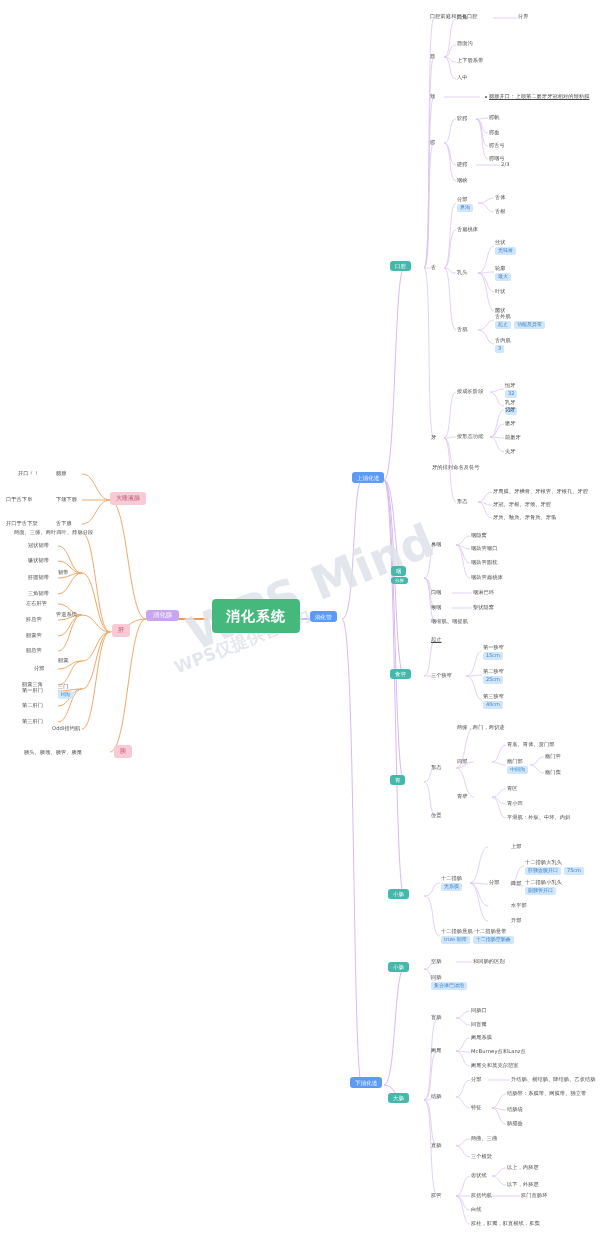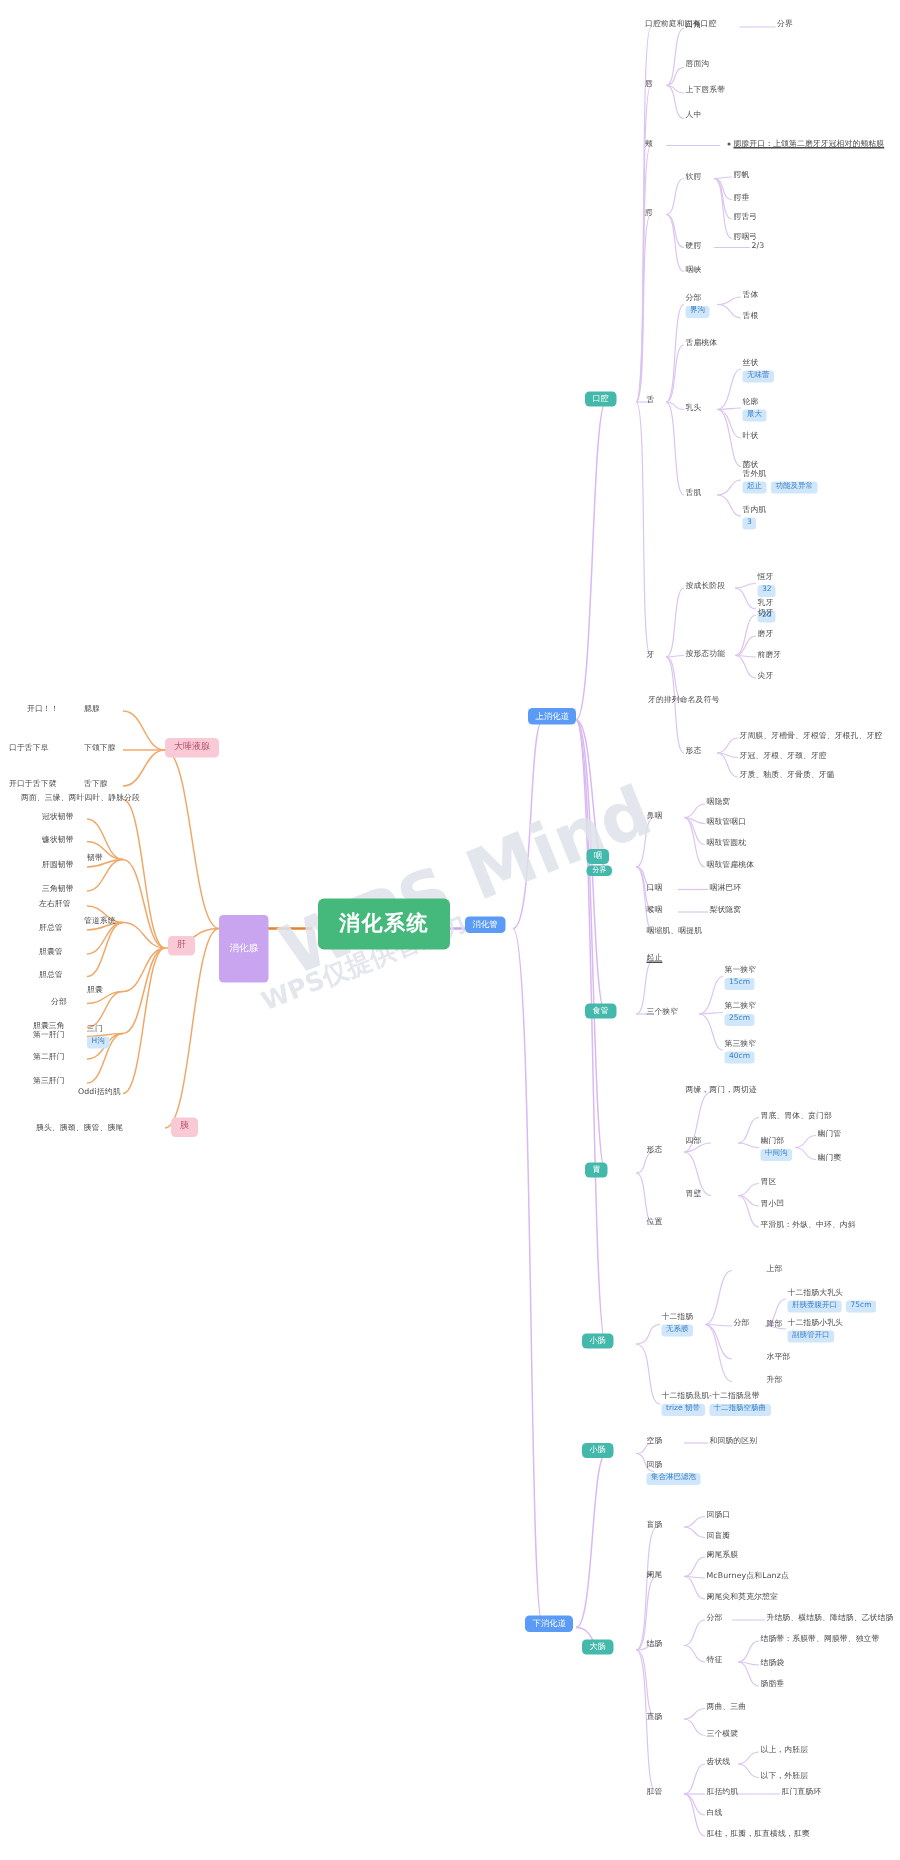--- a/index.html
+++ b/index.html
@@ -12,21 +12,21 @@
   svg.links{position:absolute;left:0;top:0;width:600px;height:1240px;pointer-events:none;}
   .node{position:absolute;white-space:nowrap;line-height:1.15;}
   
   .txt{font-size:5.2px;color:#4a4a4a;letter-spacing:.1px;}
   .txt.u{text-decoration:underline;}
   
   .badge{display:inline-block;font-size:5px;padding:1px 3px;border-radius:2px;}
   .b-blue{background:#cfe6fb;color:#3a7fc4;}
   .b-teal{background:#43b8ab;color:#ffffff;padding:2px 5px;border-radius:3px;font-size:5.4px;}
   .b-bluebox{background:#5b9bf5;color:#ffffff;padding:2.5px 5px;border-radius:3px;font-size:5.6px;}
-  .b-purple{background:#c9a4ef;color:#ffffff;padding:19px 7px;border-radius:3px;font-size:6.4px;}
+  .b-purple{background:#c9a4ef;color:#ffffff;padding:2px 7px;border-radius:3px;font-size:6.4px;}
   .b-pinknode{background:#f9c9d6;color:#b4566e;padding:3px 6px;border-radius:3px;font-size:6px;}
   .center{background:#45b97c;color:#ffffff;padding:9px 14px;border-radius:4px;
           font-size:14px;font-weight:bold;letter-spacing:1px;}
   .stack{display:flex;flex-direction:column;align-items:flex-start;gap:1px;}
   .row{display:flex;align-items:center;gap:3px;}
   .dot{display:inline-block;width:2px;height:2px;border-radius:50%;background:#555;margin-right:2px;vertical-align:middle;}
   
   .wm{position:absolute;color:#dfe3ea;font-weight:bold;pointer-events:none;user-select:none;}
   .wm1{left:180px;top:560px;font-size:46px;transform:rotate(-22deg);opacity:.85;}
   .wm2{left:170px;top:630px;font-size:17px;transform:rotate(-22deg);opacity:.85;}

